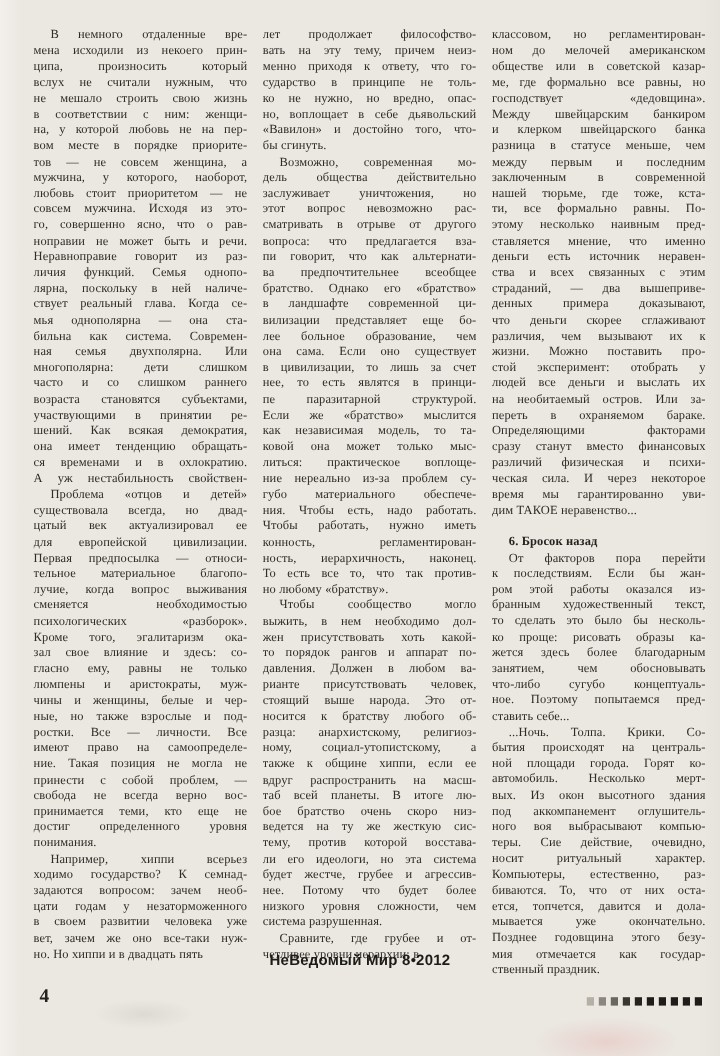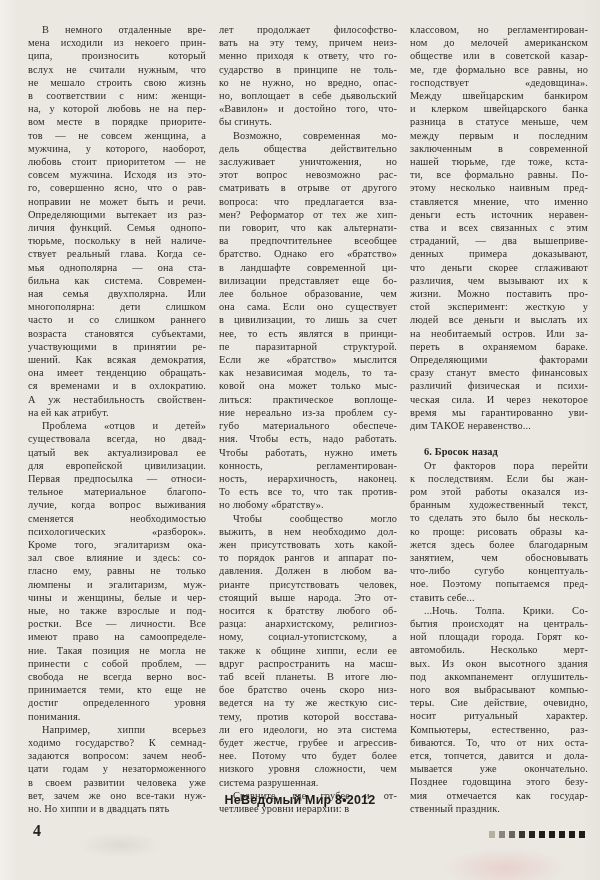--- a/index.html
+++ b/index.html
@@ -93,51 +93,50 @@
           <div class="line">не мешало строить свою жизнь</div>
           <div class="line">в соответствии с ним: женщи-</div>
           <div class="line">на, у которой любовь не на пер-</div>
           <div class="line">вом месте в порядке приорите-</div>
           <div class="line">тов — не совсем женщина, а</div>
           <div class="line">мужчина, у которого, наоборот,</div>
           <div class="line">любовь стоит приоритетом — не</div>
           <div class="line">совсем мужчина. Исходя из это-</div>
           <div class="line">го, совершенно ясно, что о рав-</div>
           <div class="line">ноправии не может быть и речи.</div>
-          <div class="line">Определяющими вытекает из раз-</div>
+          <div class="line">Неравноправие говорит из раз-</div>
           <div class="line">личия функций. Семья однопо-</div>
-          <div class="line">тюрьме, поскольку в ней наличе-</div>
+          <div class="line">лярна, поскольку в ней наличе-</div>
           <div class="line">ствует реальный глава. Когда се-</div>
           <div class="line">мья однополярна — она ста-</div>
           <div class="line">бильна как система. Современ-</div>
           <div class="line">ная семья двухполярна. Или</div>
           <div class="line">многополярна: дети слишком</div>
           <div class="line">часто и со слишком раннего</div>
           <div class="line">возраста становятся субъектами,</div>
           <div class="line">участвующими в принятии ре-</div>
           <div class="line">шений. Как всякая демократия,</div>
           <div class="line">она имеет тенденцию обращать-</div>
           <div class="line">ся временами и в охлократию.</div>
           <div class="line">А уж нестабильность свойствен-</div>
-          <div class="line last">на ей как атрибут.</div>
         </div>
         <div class="block">
           <div class="line indent">Проблема «отцов и детей»</div>
           <div class="line">существовала всегда, но двад-</div>
           <div class="line">цатый век актуализировал ее</div>
           <div class="line">для европейской цивилизации.</div>
           <div class="line">Первая предпосылка — относи-</div>
           <div class="line">тельное материальное благопо-</div>
           <div class="line">лучие, когда вопрос выживания</div>
           <div class="line">сменяется необходимостью</div>
           <div class="line">психологических «разборок».</div>
           <div class="line">Кроме того, эгалитаризм ока-</div>
           <div class="line">зал свое влияние и здесь: со-</div>
           <div class="line">гласно ему, равны не только</div>
-          <div class="line">люмпены и эгалитаризм, муж-</div>
+          <div class="line">люмпены и аристократы, муж-</div>
           <div class="line">чины и женщины, белые и чер-</div>
           <div class="line">ные, но также взрослые и под-</div>
           <div class="line">ростки. Все — личности. Все</div>
           <div class="line">имеют право на самоопределе-</div>
           <div class="line">ние. Такая позиция не могла не</div>
           <div class="line">принести с собой проблем, —</div>
           <div class="line">свобода не всегда верно вос-</div>
           <div class="line">принимается теми, кто еще не</div>
           <div class="line">достиг определенного уровня</div>
           <div class="line last">понимания.</div>
@@ -163,21 +162,20 @@
           <div class="line">«Вавилон» и достойно того, что-</div>
           <div class="line last">бы сгинуть.</div>
         </div>
         <div class="block">
           <div class="line indent">Возможно, современная мо-</div>
           <div class="line">дель общества действительно</div>
           <div class="line">заслуживает уничтожения, но</div>
           <div class="line">этот вопрос невозможно рас-</div>
           <div class="line">сматривать в отрыве от другого</div>
           <div class="line">вопроса: что предлагается вза-</div>
-          <div class="line">мен? Реформатор от тех же хип-</div>
           <div class="line">пи говорит, что как альтернати-</div>
           <div class="line">ва предпочтительнее всеобщее</div>
           <div class="line">братство. Однако его «братство»</div>
           <div class="line">в ландшафте современной ци-</div>
           <div class="line">вилизации представляет еще бо-</div>
           <div class="line">лее больное образование, чем</div>
           <div class="line">она сама. Если оно существует</div>
           <div class="line">в цивилизации, то лишь за счет</div>
           <div class="line">нее, то есть являтся в принци-</div>
           <div class="line">пе паразитарной структурой.</div>
@@ -238,21 +236,21 @@
           <div class="line">ти, все формально равны. По-</div>
           <div class="line">этому несколько наивным пред-</div>
           <div class="line">ставляется мнение, что именно</div>
           <div class="line">деньги есть источник неравен-</div>
           <div class="line">ства и всех связанных с этим</div>
           <div class="line">страданий, — два вышеприве-</div>
           <div class="line">денных примера доказывают,</div>
           <div class="line">что деньги скорее сглаживают</div>
           <div class="line">различия, чем вызывают их к</div>
           <div class="line">жизни. Можно поставить про-</div>
-          <div class="line">стой эксперимент: жесткую у</div>
+          <div class="line">стой эксперимент: отобрать у</div>
           <div class="line">людей все деньги и выслать их</div>
           <div class="line">на необитаемый остров. Или за-</div>
           <div class="line">переть в охраняемом бараке.</div>
           <div class="line">Определяющими факторами</div>
           <div class="line">сразу станут вместо финансовых</div>
           <div class="line">различий физическая и психи-</div>
           <div class="line">ческая сила. И через некоторое</div>
           <div class="line">время мы гарантированно уви-</div>
           <div class="line last">дим ТАКОЕ неравенство...</div>
         </div>

